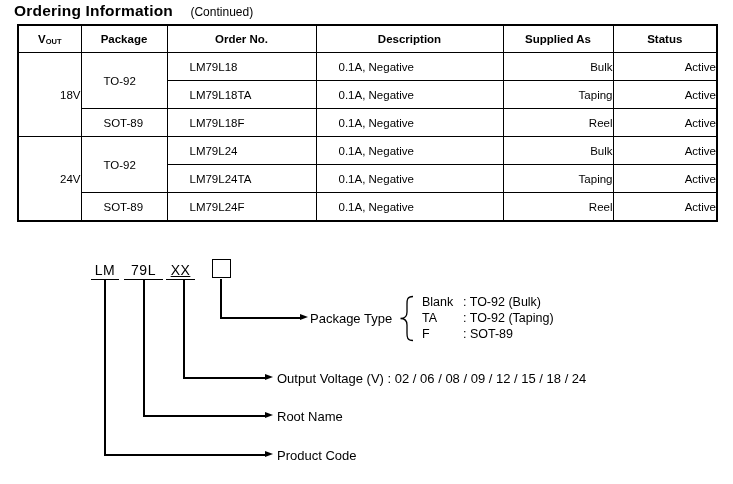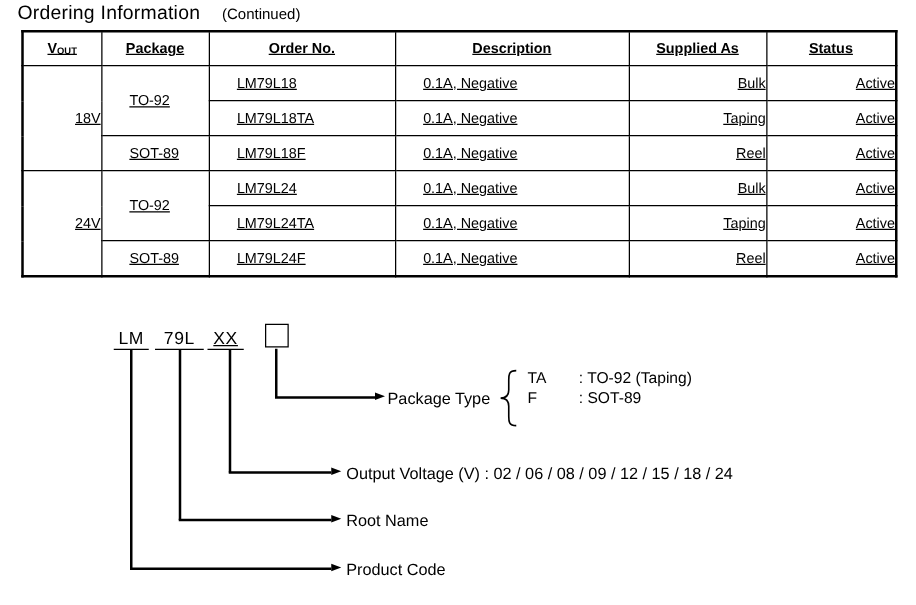--- a/index.html
+++ b/index.html
@@ -1,27 +1,27 @@
 <!DOCTYPE html>
 <html><head>
 <meta charset="utf-8">
 <style>
   html,body{margin:0;padding:0;background:#fff;}
   .page{position:relative;width:733px;height:484px;background:#ffffff;
         font-family:"Liberation Sans",sans-serif;color:#000;overflow:hidden;}
 
   
   .title{position:absolute;left:14px;top:2px;white-space:nowrap;}
-  .title-main{font-size:15.5px;font-weight:normal;letter-spacing:.2px;}
+  .title-main{font-size:15.5px;font-weight:bold;letter-spacing:.2px;}
   .title-suffix{font-size:12px;margin-left:13px;}
 
   
   table.order{position:absolute;left:17px;top:24px;width:699px;
               border-collapse:collapse;table-layout:fixed;
-              border:2px solid #000;text-decoration:underline;}
+              border:2px solid #000;}
   .order th,.order td{border:1px solid #000;font-size:11.5px;padding:0;
                       background:#fff;overflow:hidden;white-space:nowrap;}
   .order th{font-weight:bold;text-align:center;height:26px;}
   .order td{height:27px;text-align:right;}
   .order td.ta-l{text-align:left;padding-left:22px;}
   .vsub{font-size:7.5px;font-weight:bold;position:relative;bottom:-1px;}
 
   
   .seg{position:absolute;top:262px;height:17px;border-bottom:1.5px solid #000;
        text-align:center;font-size:14px;letter-spacing:.5px;}
@@ -140,20 +140,24 @@
   <div class="arrow" style="left:265px;top:451px;"></div>
 
   <div class="dlabel" style="left:310px;top:311px;">Package Type</div>
 
   <svg class="brace-svg" width="16" height="47" viewBox="0 0 16 47">
     <path d="M14,1.5 C8,1.5 8,5 8,9 L8,17 C8,21.5 6,23.5 1.5,23.5 C6,23.5 8,25.5 8,30 L8,38 C8,42 8,45.5 14,45.5" fill="none" stroke="#000" stroke-width="1.3"></path>
   </svg>
 
   <div class="pkg-options">
     <div class="pkg-row">
+      <span class="pkg-code">Blank</span>
+      <span>: TO-92 (Bulk)</span>
+    </div>
+    <div class="pkg-row">
       <span class="pkg-code">TA</span>
       <span>: TO-92 (Taping)</span>
     </div>
     <div class="pkg-row">
       <span class="pkg-code">F</span>
       <span>: SOT-89</span>
     </div>
   </div>
 
   <div class="dlabel" style="left:277px;top:371px;">Output Voltage (V)  :  02 / 06 / 08 / 09 / 12 / 15 / 18 / 24</div>

